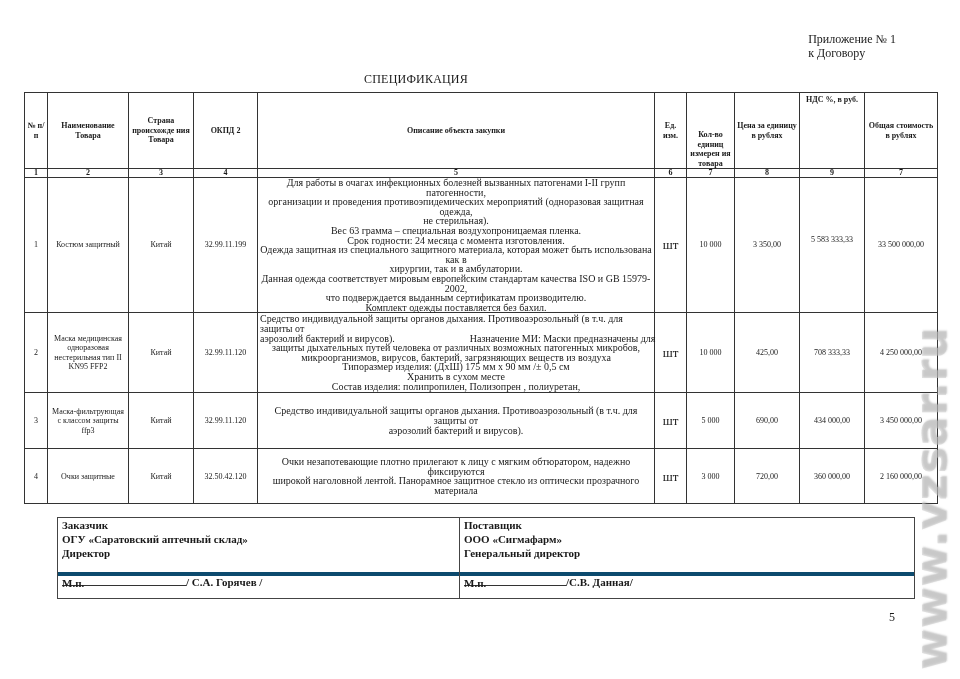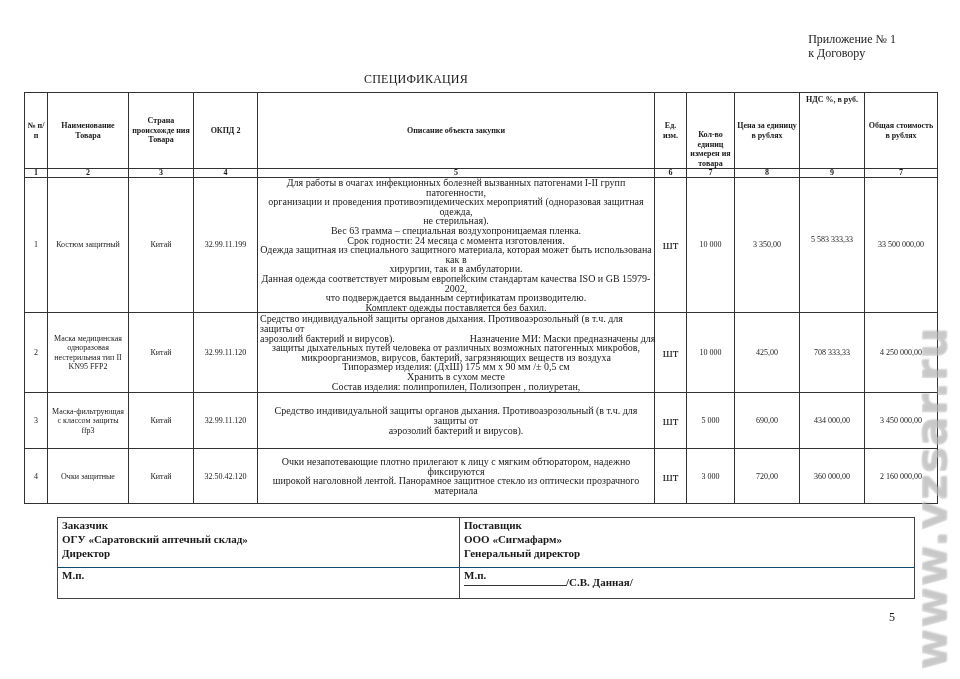--- a/index.html
+++ b/index.html
@@ -32,21 +32,21 @@
   .hdr-qty { vertical-align:bottom !important; padding-bottom:0 !important; }
   .desc-r2-line1 { text-align:left; }
   .sig {
     position:absolute; left:34px; top:517px; width:856px; height:80px;
     border:1px solid #444; display:flex; font-size:11px; font-weight:bold; line-height:14px;margin-left:23px;
   }
   .sig .col { flex:1; padding:0 0 0 4px; position:relative; }
   .sig .col + .col { border-left:1px solid #444; }
   .sig .col:first-child { flex:0 0 397px; }
   .sig .spacer { height:14px; }
-  .sig .mp { position:absolute; left:0; right:0; bottom:16px; border-top:1px solid #0c4a6e; padding-left:4px; height:14px; }
+  .sig .mp { position:absolute; left:0; right:0; bottom:8px; border-top:4px solid #0c4a6e; padding-left:4px; height:14px; }
   .underline { display:inline-block; border-bottom:1px solid #333; height:11px; vertical-align:baseline; }
   .pagenum { position:absolute; left:889px; top:610px; font-size:12px; }
   .watermark {
     position:absolute; left:905px; top:330px; width:50px; height:340px;
     color:rgba(200,200,200,0.55); font-family:"DejaVu Sans", sans-serif; font-size:44px; font-weight:bold;
     writing-mode:vertical-rl; transform:rotate(180deg); text-align:center; letter-spacing:1px;
     text-shadow:1px 1px 2px rgba(120,120,120,0.4);
   }
 </style>
 </head>
@@ -176,20 +176,21 @@
   </tr>
 </tbody>
   </table>
 
 <div class="sig">
   <div class="col">
     <div>Заказчик</div>
     <div>ОГУ «Саратовский аптечный склад»</div>
     <div>Директор</div>
     <div class="spacer"></div>
+    <div><span class="underline" style="width:124px"></span><span>/ С.А. Горячев /</span></div>
     <div class="mp">М.п.</div>
   </div>
   <div class="col">
     <div>Поставщик</div>
     <div>ООО «Сигмафарм»</div>
     <div>Генеральный директор</div>
     <div class="spacer"></div>
     <div><span class="underline" style="width:102px"></span><span>/С.В. Данная/</span></div>
     <div class="mp">М.п.</div>
   </div>

